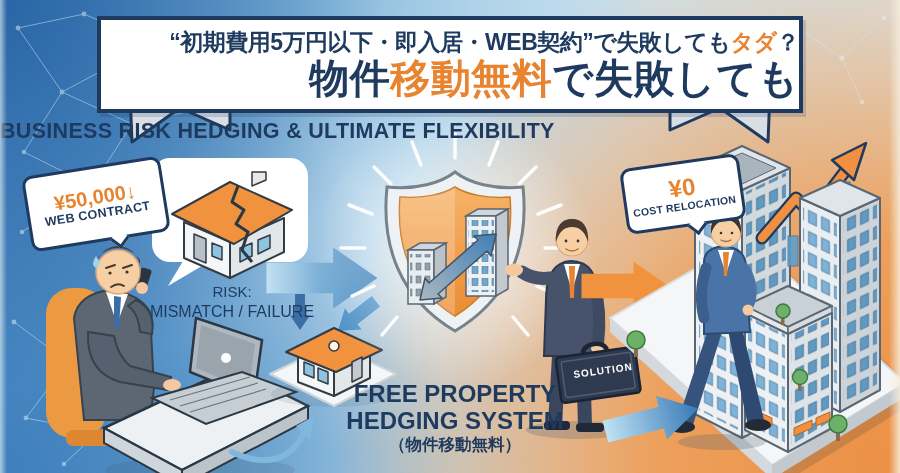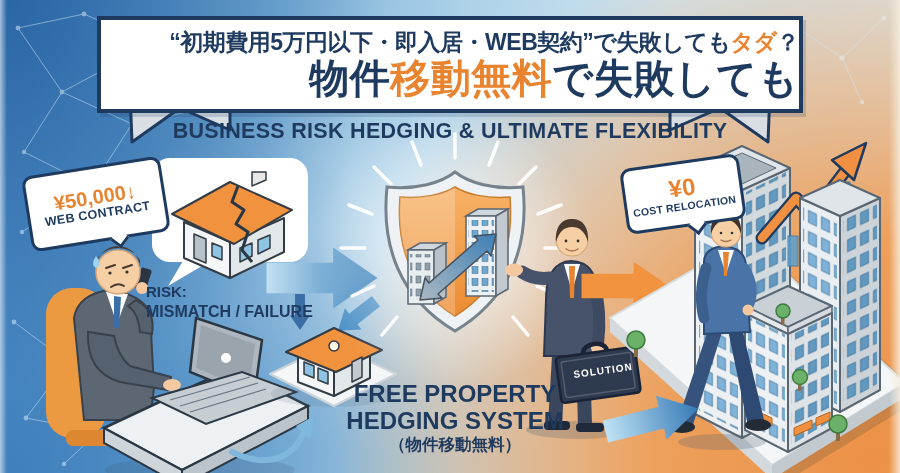--- a/index.html
+++ b/index.html
@@ -20,37 +20,37 @@
   .edge-strip-r { position:absolute; right:0; top:0; bottom:0; width:11px;
     background:linear-gradient(270deg, rgba(246,238,222,.85), rgba(246,238,222,0)); }
 
   
   .banner { left:97px; top:16px; width:706px; height:97px; background:#ffffff;
     border:4px solid #1e3a5f; box-shadow:3px 4px 0 rgba(30,58,95,.18);
     display:flex; flex-direction:column; align-items:flex-end; justify-content:center; gap:1px; }
   .banner-line1 { font-size:23px; font-weight:900; letter-spacing:-0.5px; line-height:1.15; white-space:nowrap; }
   .banner-line2 { font-size:40px; font-weight:900; letter-spacing:0.5px; line-height:1.1; white-space:nowrap; }
   .hl { color:#e8832f; }
-  .subtitle { left:0; top:119px; width:900px; text-align:center;
+  .subtitle { left:0; top:119px; width:900px; 
     font-size:21.5px; font-weight:900; letter-spacing:0.3px; }
 
   
   .badge { background:#ffffff; border:3px solid #1e3a5f; border-radius:10px;
     display:flex; flex-direction:column; align-items:center; justify-content:center; line-height:1.1; }
   .badge-tail { position:absolute; width:14px; height:14px; background:#ffffff;
     border-right:3px solid #1e3a5f; border-bottom:3px solid #1e3a5f; transform:rotate(45deg); }
   .badge-web { left:26px; top:166px; width:140px; height:76px; transform:rotate(-9deg); }
   .badge-web .amount { font-size:20px; font-weight:900; color:#e8832f; white-space:nowrap; }
   .badge-web .label { font-size:12.5px; font-weight:900; letter-spacing:.3px; }
   .badge-zero { left:623px; top:161px; width:120px; height:66px; transform:rotate(-8deg); }
   .badge-zero .amount { font-size:24px; font-weight:900; color:#e8832f; }
   .badge-zero .label { font-size:10.5px; font-weight:900; letter-spacing:.2px; }
 
-  .risk-caption { left:146px; top:283px; width:172px; 
-    font-weight:700; line-height:1.25; }
+  .risk-caption { left:146px; top:283px; width:172px; text-align:center;
+    font-weight:400; line-height:1.25; }
   .risk-caption .l1 { font-size:15px; }
   .risk-caption .l2 { font-size:16px; }
 
   .caption { left:332px; top:381px; width:246px; text-align:center; line-height:1.12; }
   .caption .l12 { font-size:24px; font-weight:900; letter-spacing:0; }
   .caption .l3 { font-size:16.5px; font-weight:700; margin-top:0; }
 
   .solution-label { left:572px; top:365px; width:62px; text-align:center;
     transform:rotate(-8deg); color:#ffffff; font-size:10px; font-weight:800; letter-spacing:1px; }
 </style>

